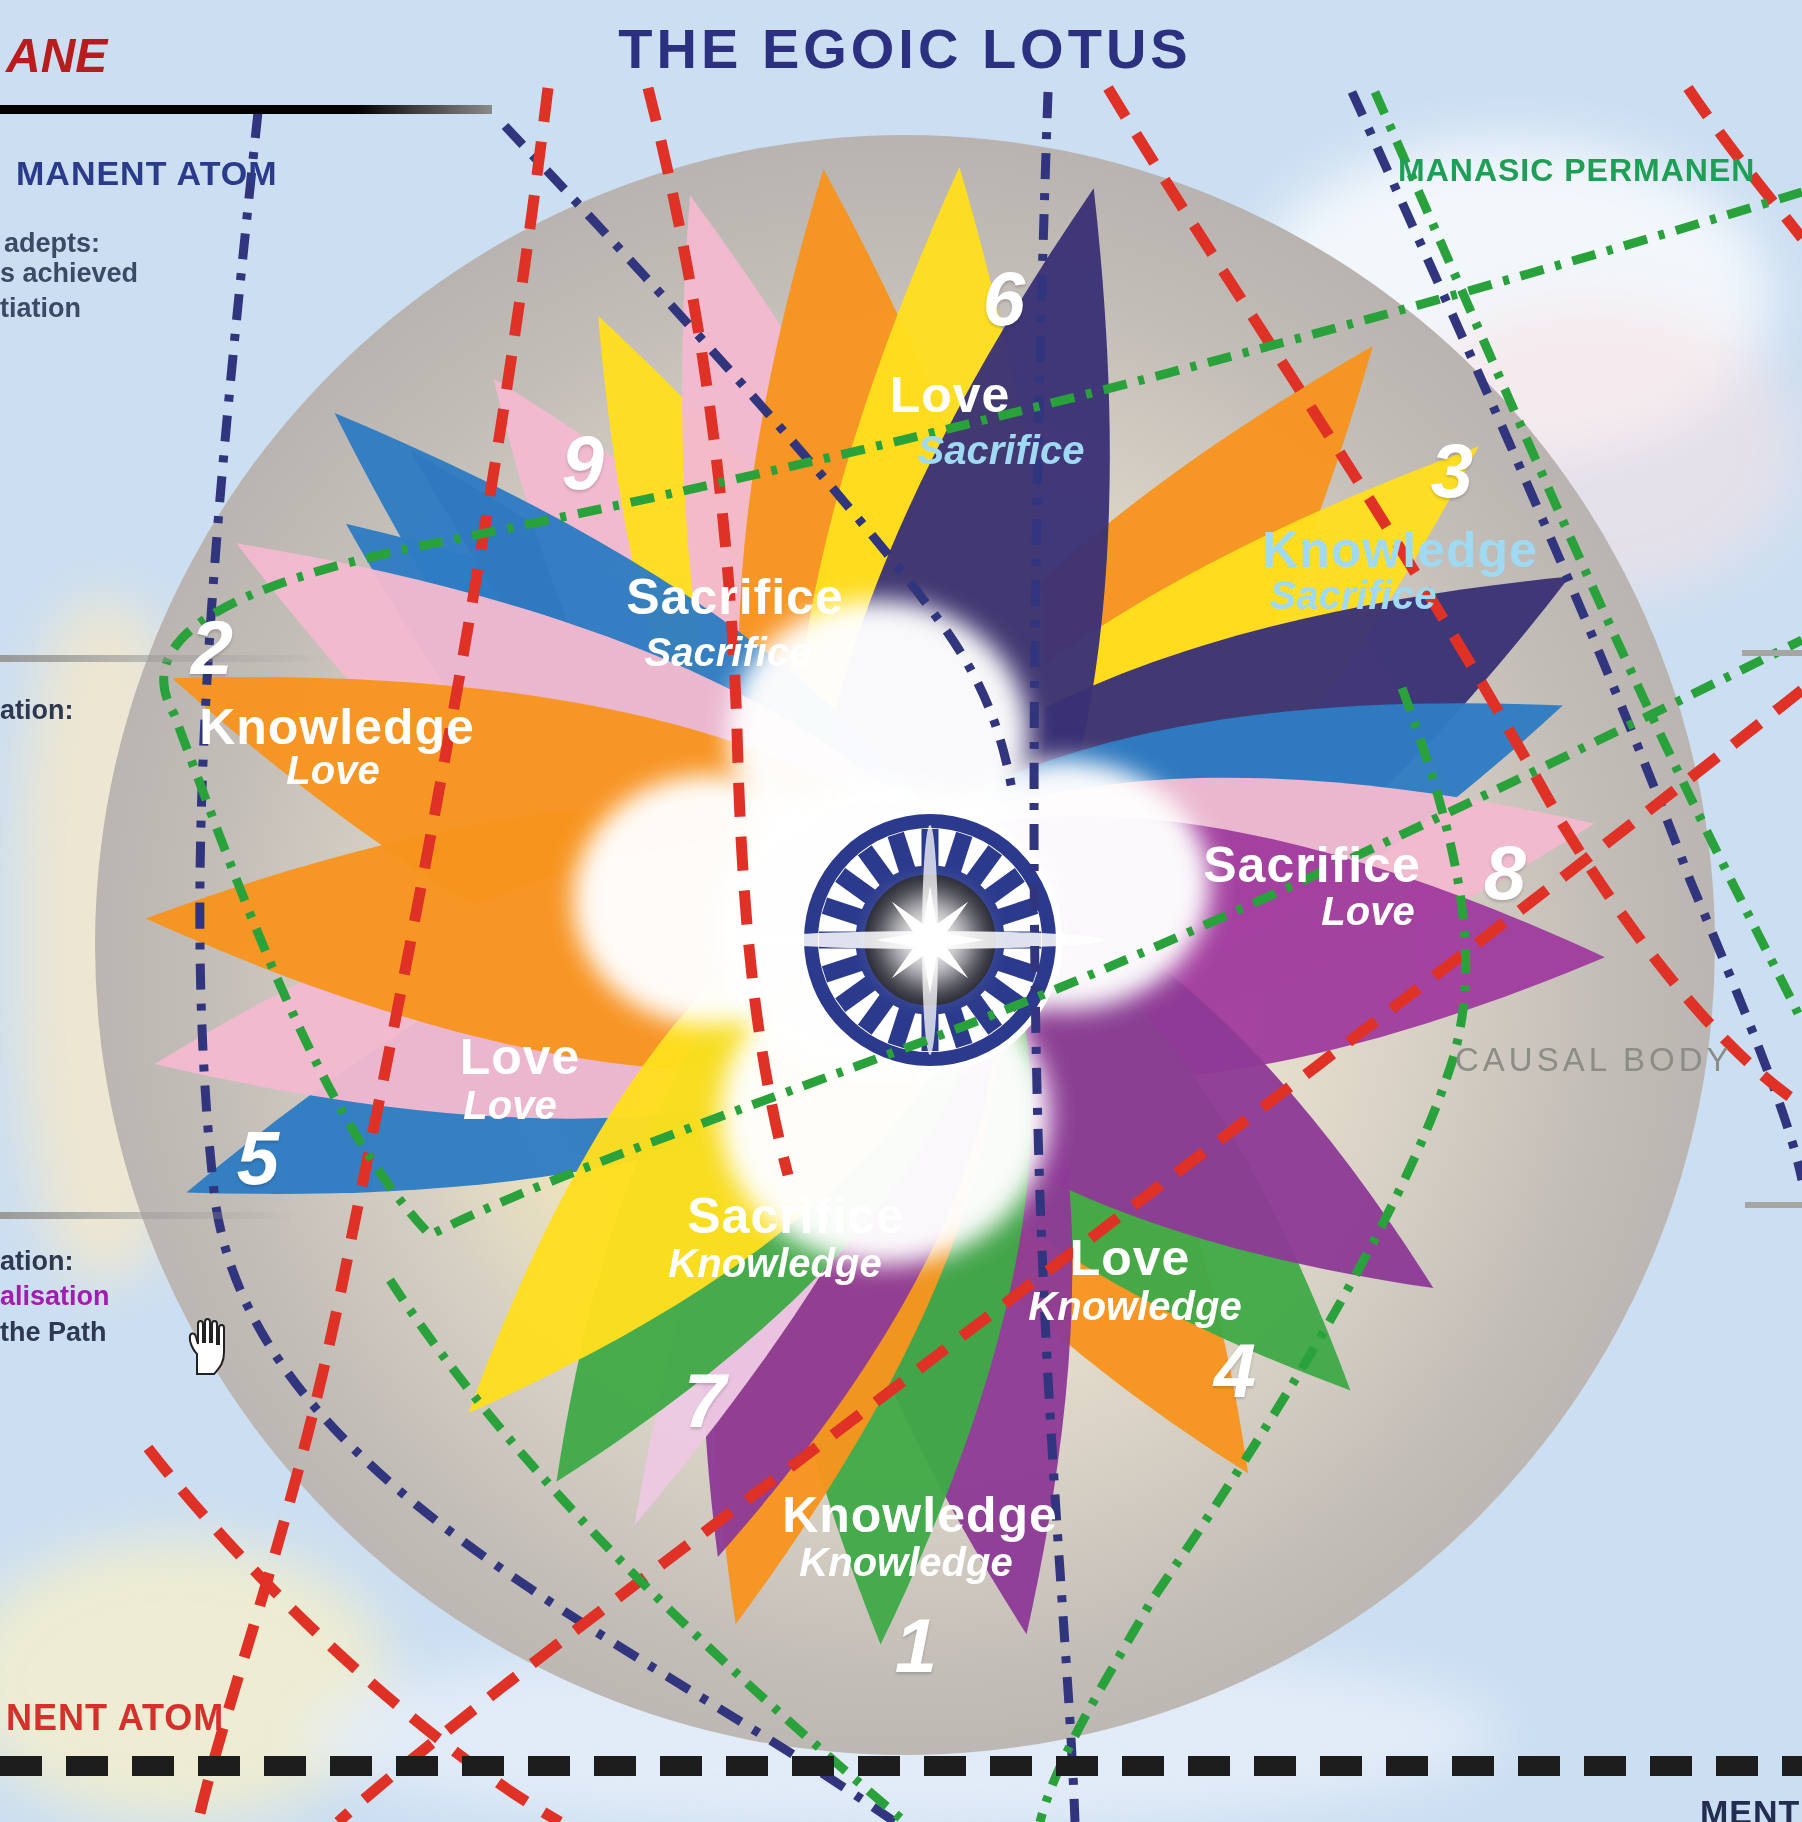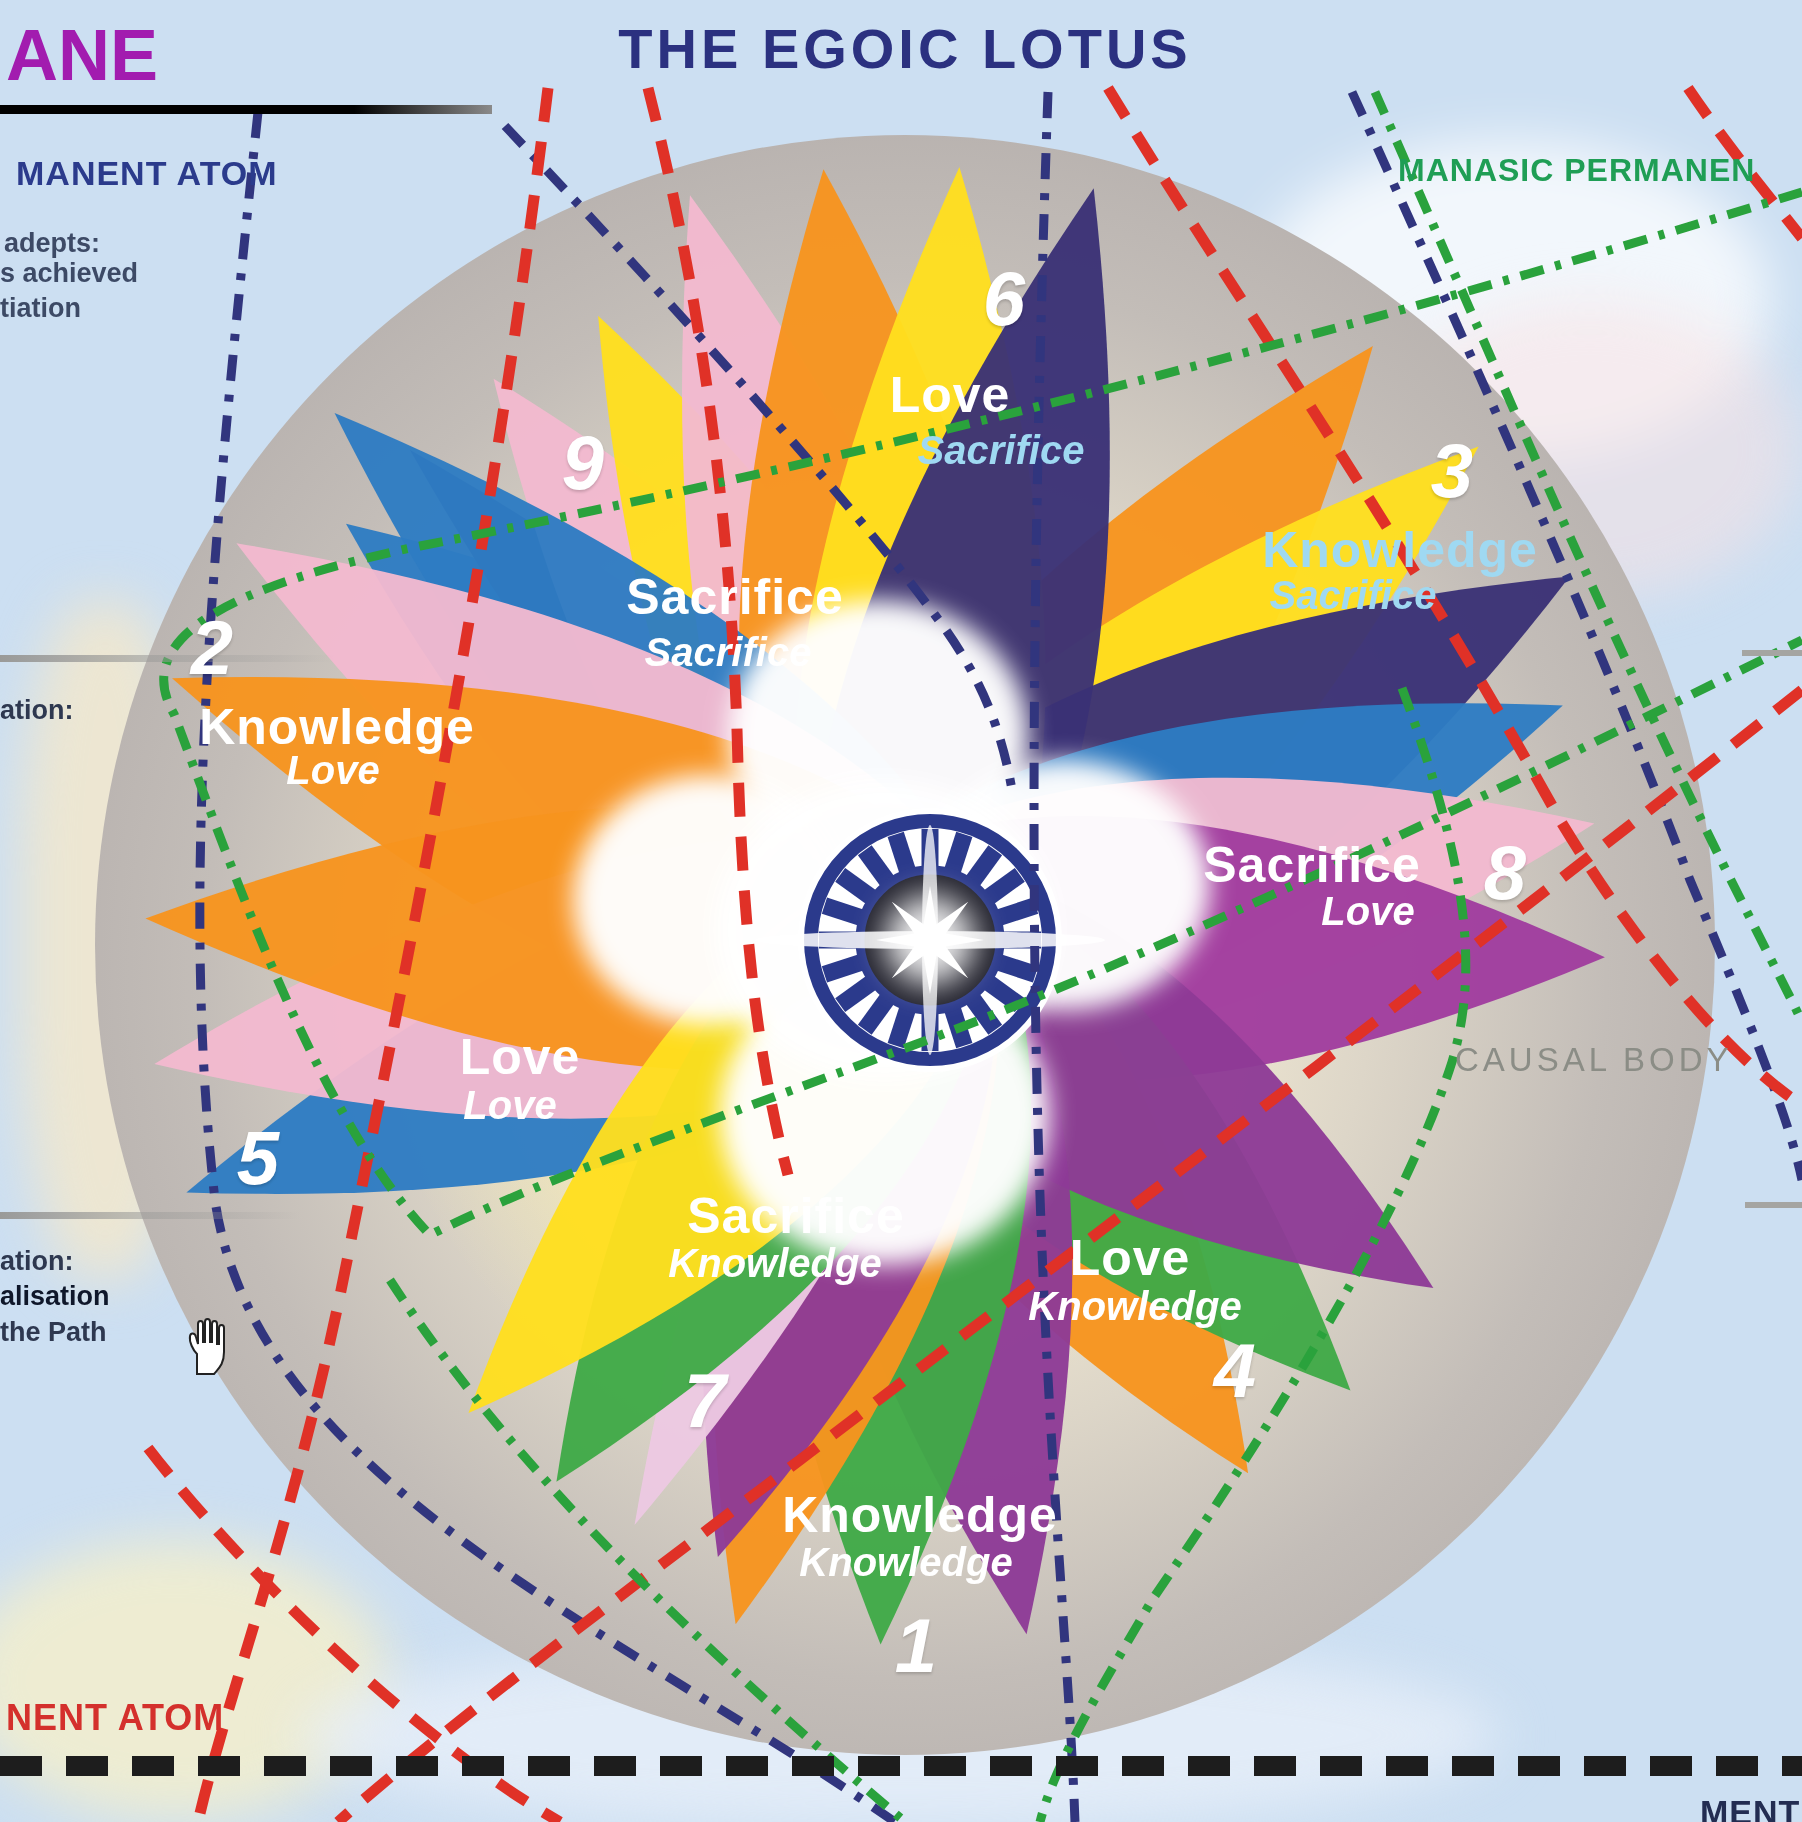--- a/index.html
+++ b/index.html
@@ -144,33 +144,33 @@
     <path d="M 0,1766 L 1802,1766" fill="none" stroke="#1d1d1d" stroke-width="20" stroke-dasharray="42 24"></path>
   </svg>
 
 <div class="hline" style="left:0;top:105px;width:492px;height:9px;background:linear-gradient(to right,#000 72%,#8a8a8a);"></div>
 <div class="hline" style="left:0;top:655px;width:335px;height:7px;background:linear-gradient(to right,#9a9a98,rgba(154,154,152,0));"></div>
 <div class="hline" style="left:0;top:1212px;width:300px;height:7px;background:linear-gradient(to right,#9a9a98,rgba(154,154,152,0));"></div>
 <div class="hline" style="left:1742px;top:650px;width:60px;height:6px;background:#a5a5a2;"></div>
 <div class="hline" style="left:1745px;top:1202px;width:57px;height:6px;background:#a5a5a2;"></div>
 
 <div id="page-title">THE EGOIC LOTUS</div>
-<div class="corner" style="left:6px;top:55px;font-size:72px;font-weight:800;color:#a21caf;">ANE</div>
+<div class="corner" style="left:6px;top:55px;font-size:48px;font-weight:800;color:#b91c1c;font-style:italic;">ANE</div>
 <div class="corner" style="left:16px;top:173px;font-size:34px;font-weight:800;color:#2b3b8c;letter-spacing:1px;">MANENT ATOM</div>
 <div class="corner" style="left:1398px;top:170px;font-size:32px;font-weight:800;color:#1f9e55;letter-spacing:1px;">MANASIC PERMANEN</div>
 <div class="corner" style="left:6px;top:1718px;font-size:36px;font-weight:800;color:#d4302c;letter-spacing:1px;">NENT ATOM</div>
 <div class="corner" style="left:1700px;top:1812px;font-size:34px;font-weight:800;color:#232d52;letter-spacing:1px;">MENT</div>
 <div class="corner" style="left:1455px;top:1060px;font-size:33px;font-weight:400;color:#8b8d86;letter-spacing:4px;">CAUSAL BODY</div>
 
 <div class="note" style="left:4px;top:243px;">adepts:</div>
 <div class="note" style="left:0;top:273px;">s achieved</div>
 <div class="note" style="left:0;top:308px;">tiation</div>
 <div class="note" style="left:0;top:710px;color:#2e3850;">ation:</div>
 <div class="note" style="left:0;top:1261px;color:#2e3850;">ation:</div>
-<div class="note" style="left:0;top:1296px;color:#0f172a;">alisation</div>
+<div class="note" style="left:0;top:1296px;color:#a21caf;">alisation</div>
 <div class="note" style="left:0;top:1332px;color:#2e3850;">the Path</div>
 
 <div class="label num" style="left:1004px;top:298px;">6</div>
 <div class="label main" style="left:950px;top:395px;">Love</div>
 <div class="label sub ltblue" style="left:1001px;top:450px;">Sacrifice</div>
 
 <div class="label num" style="left:583px;top:462px;">9</div>
 <div class="label main" style="left:735px;top:597px;">Sacrifice</div>
 <div class="label sub" style="left:728px;top:652px;">Sacrifice</div>
 

